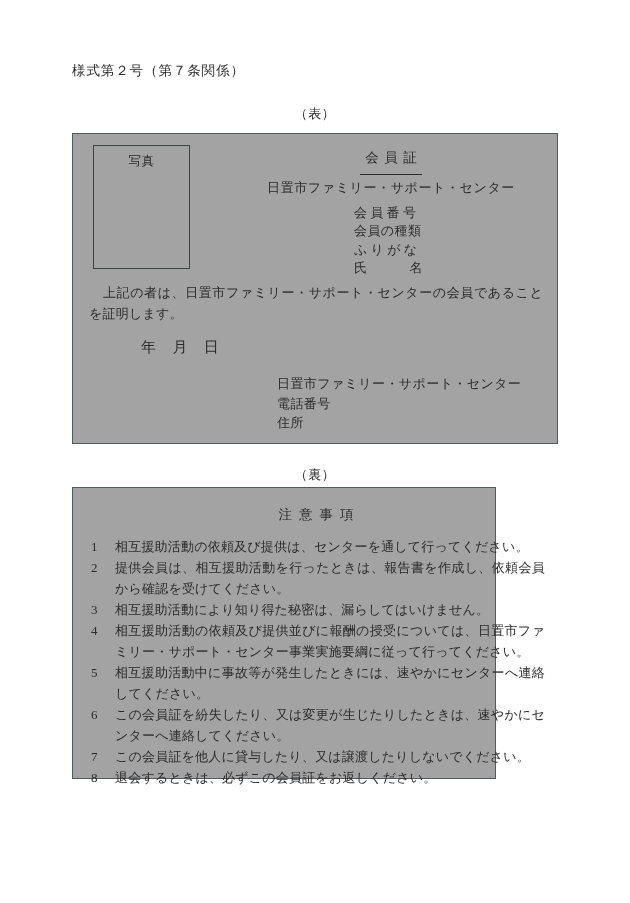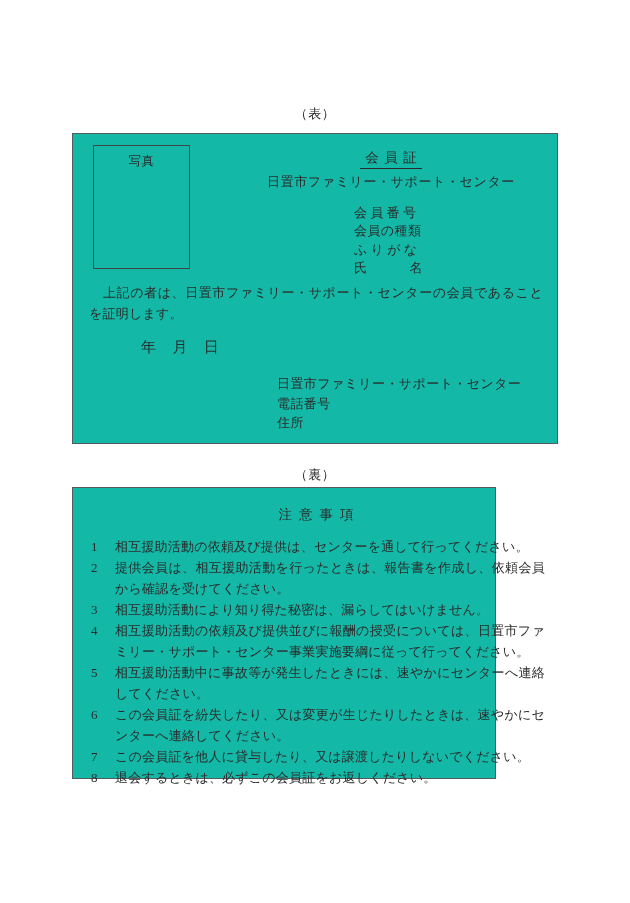--- a/index.html
+++ b/index.html
@@ -43,21 +43,21 @@
     font-size: 13px;
     letter-spacing: 0.6px;
   }
   .side-label.front { top: 105px; }
   .side-label.back  { top: 466px; }
 
   
   .card-box {
     position: absolute;
     border: 1px solid #555a5e;
-    background: #14b8a6;
+    background: #a3a3a3;
     box-sizing: border-box;
   }
   .card-front {
     left: 72px;
     top: 133px;
     width: 486px;
     height: 311px;
   }
   .card-back {
     left: 72px;
@@ -88,21 +88,21 @@
     top: 14px;
     width: 336px;
     text-align: center;
   }
   .card-title {
     font-size: 13.5px;
     letter-spacing: 5.5px;
     text-indent: 5.5px;
     display: inline-block;
     border-bottom: 1px solid #2b2b2b;
-    padding-bottom: 1px;
+    padding-bottom: 7px;
     line-height: 1.25;
   }
   .card-subtitle {
     margin-top: 4px;
     font-size: 13px;
     letter-spacing: 0.6px;
     white-space: nowrap;
   }
 
   
@@ -194,20 +194,21 @@
     text-align: justify;
     text-justify: inter-character;
     letter-spacing: 0.2px;
   }
 </style>
 </head>
 <body>
 
 <div class="page">
 
+  <div class="form-number">様式第２号（第７条関係）</div>
 
   <div class="side-label front">（表）</div>
 
   <div class="card-box card-front">
 
     <div class="photo-frame">
       <span>写真</span>
     </div>
 
     <div class="title-block">

